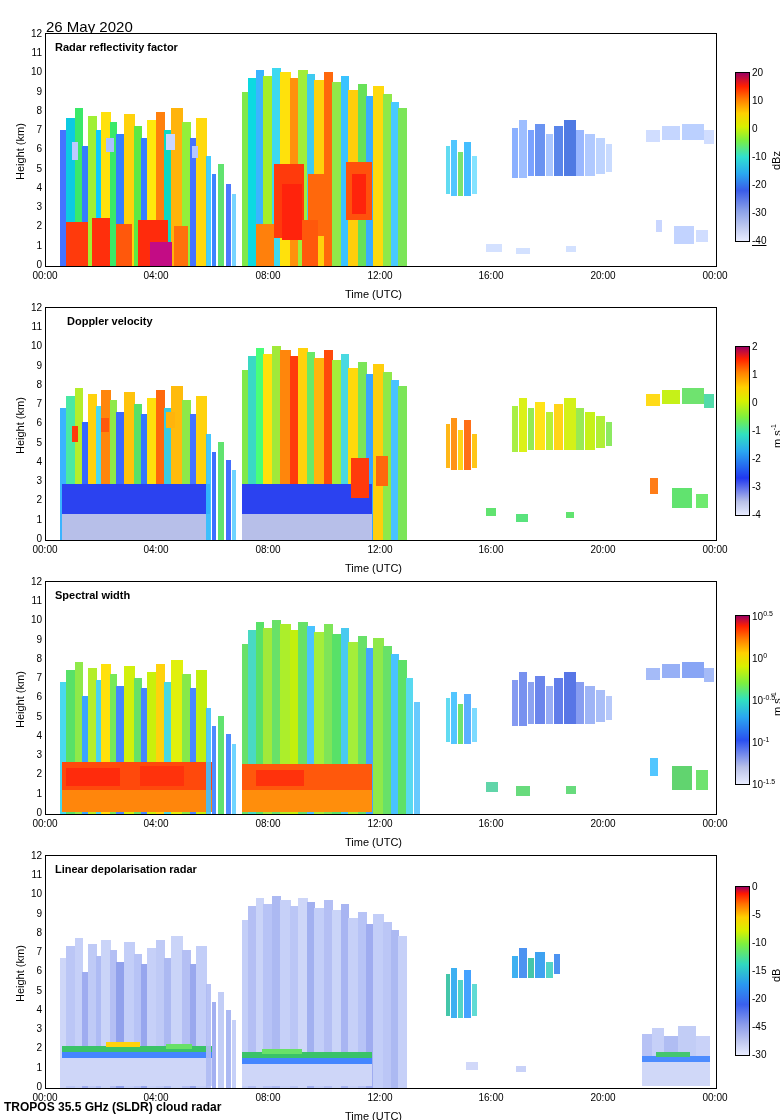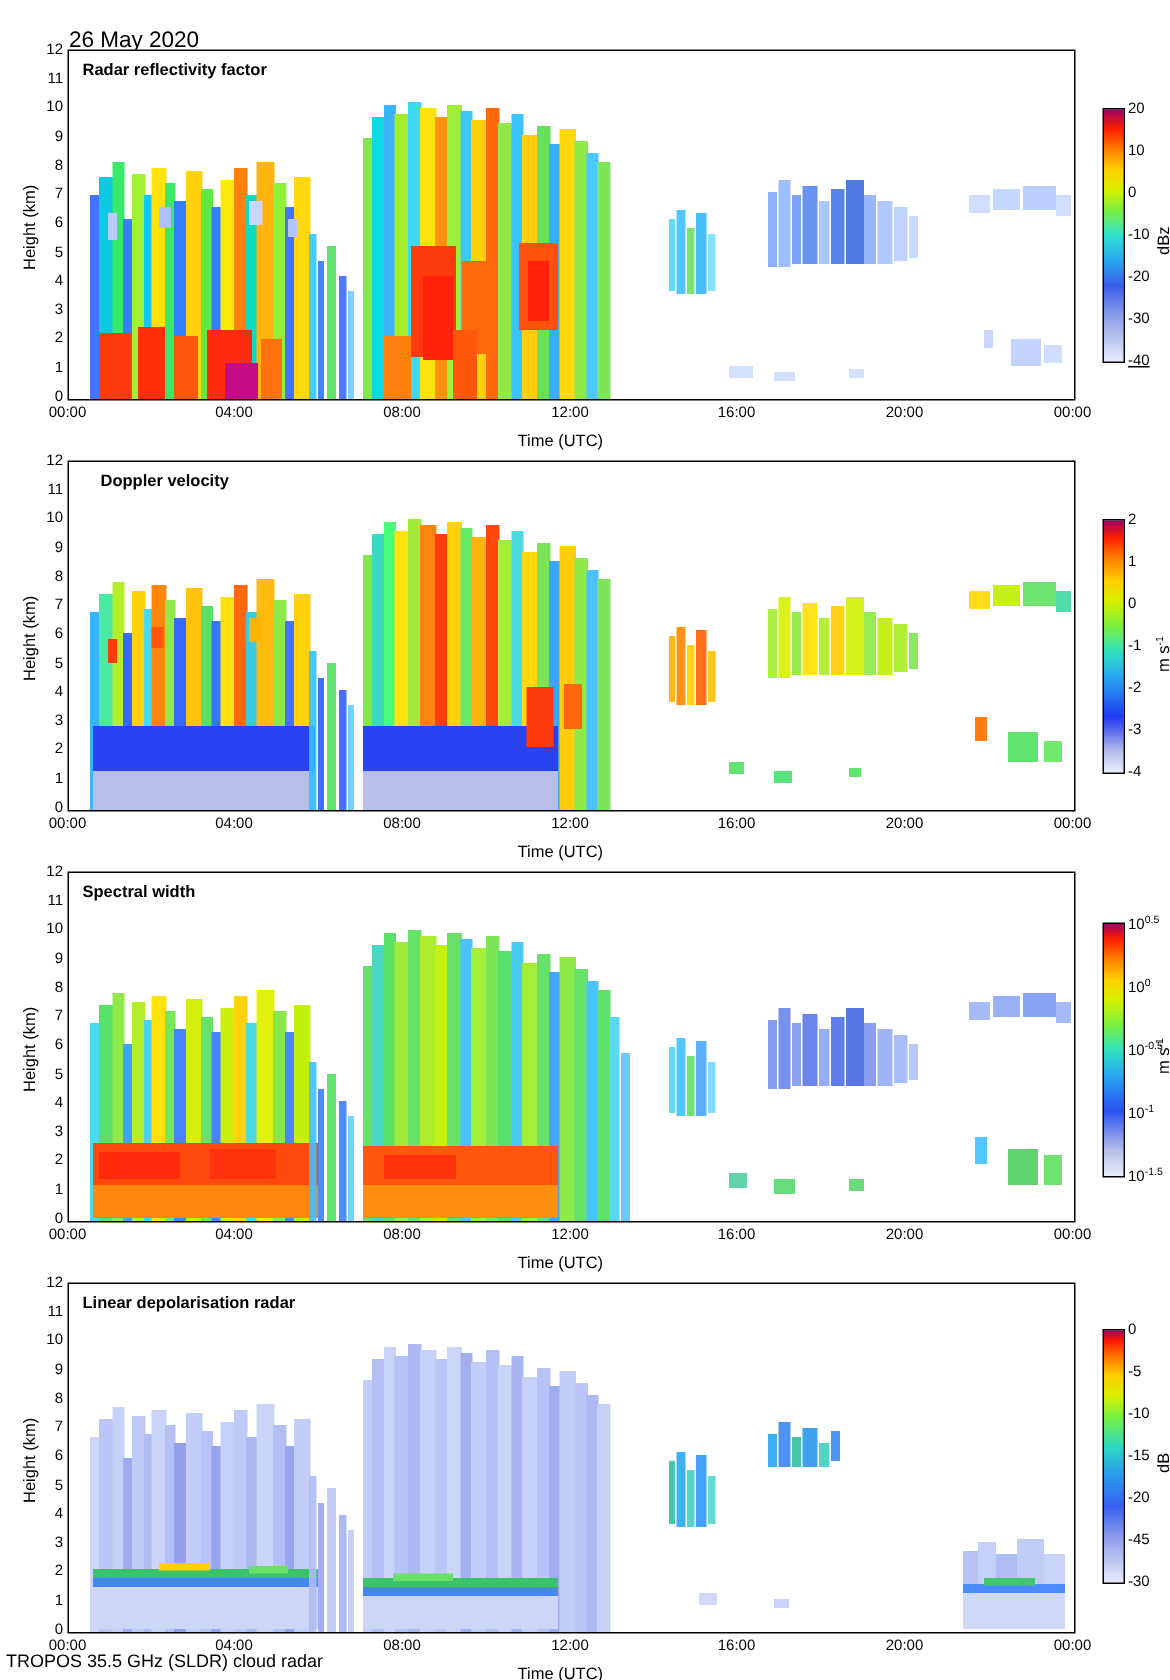--- a/index.html
+++ b/index.html
@@ -26,20 +26,21 @@
     top: 18px;
     font-size: 15px;
     color: #000;
   }
   .footer-label {
     position: absolute;
     left: 4px;
     top: 1100px;
     font-size: 12px;
     color: #000;
+    font-weight: bold;
   }
   
   .panel {
     position: absolute;
     left: 0;
     width: 780px;
   }
   .plot-frame {
     position: absolute;
     border: 1px solid #000;

